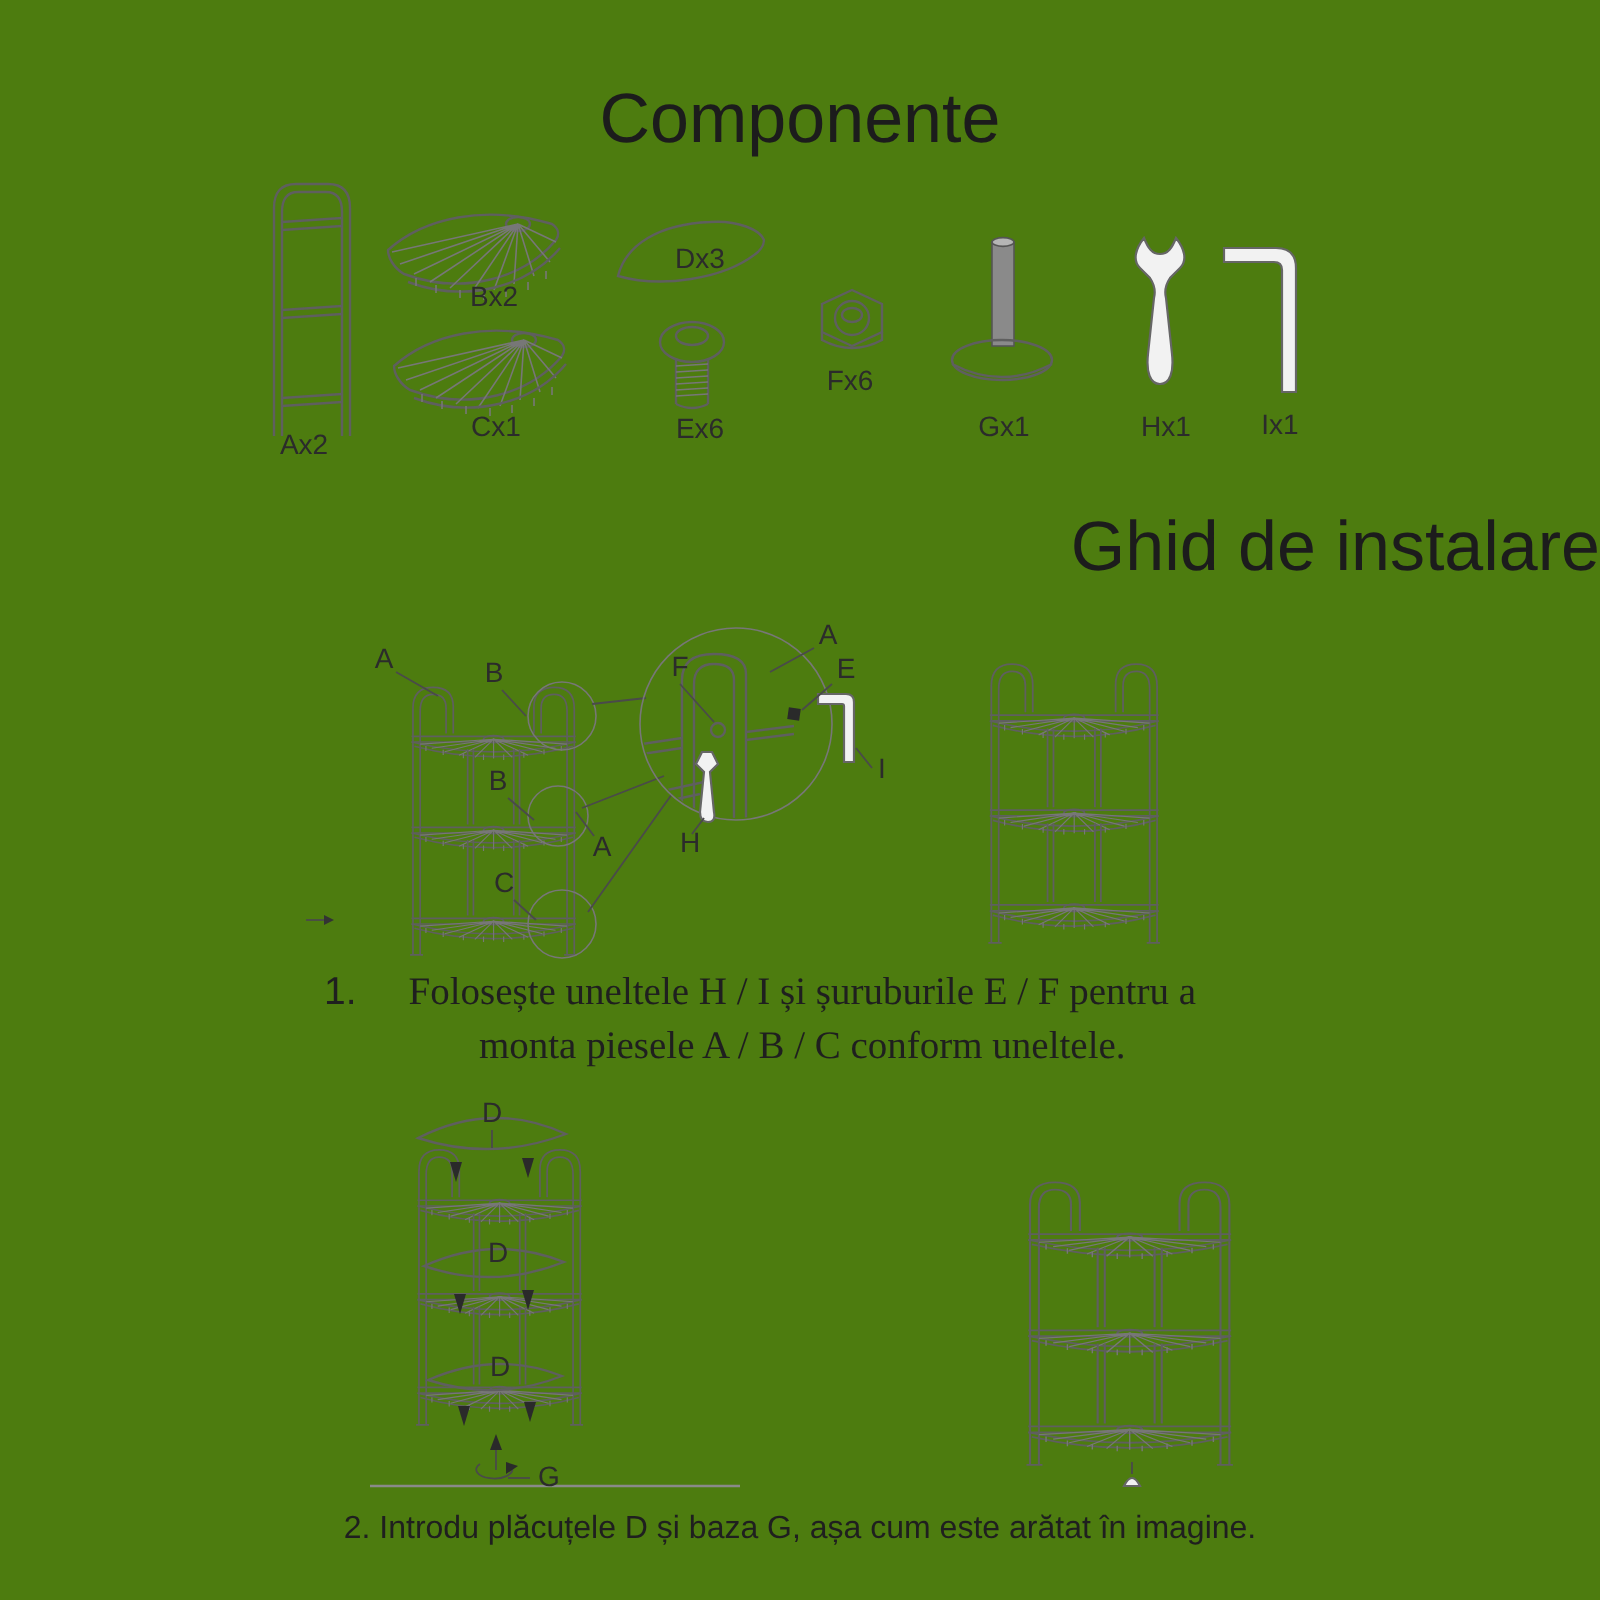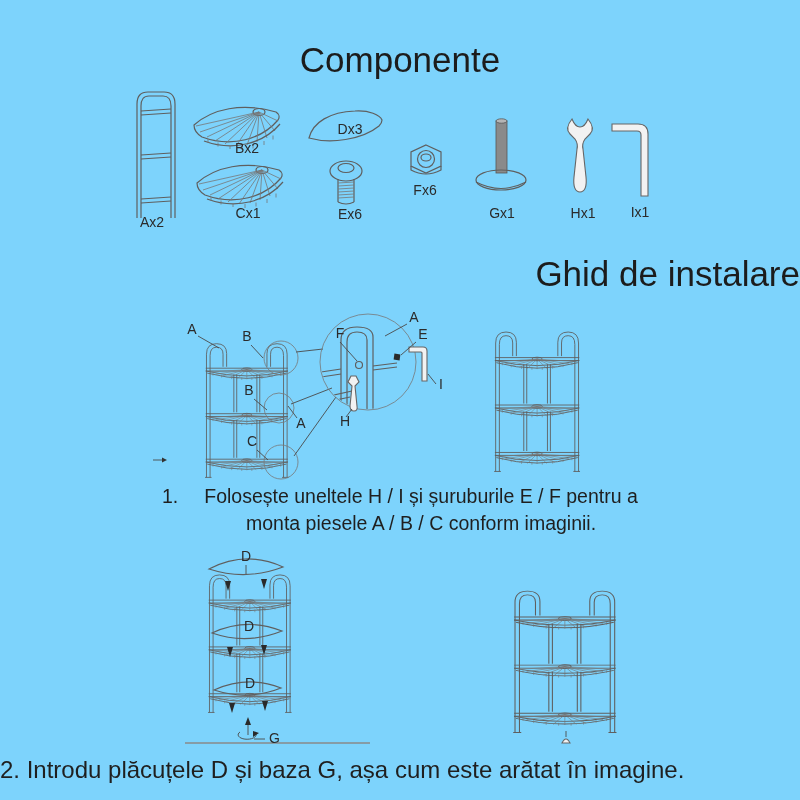--- a/index.html
+++ b/index.html
@@ -1,38 +1,38 @@
 <!DOCTYPE html>
 <html><head>
 <meta charset="utf-8">
 <style>
   html,body{margin:0;padding:0;background:#fff;}
-  .page{position:relative;width:800px;height:800px;background:#7dd3fc;overflow:hidden;
+  .page{position:relative;width:800px;height:800px;background:#4d7c0f;overflow:hidden;
         font-family:"Liberation Sans",sans-serif;color:#1f1f1f;}
   .title{position:absolute;left:0;right:0;text-align:center;margin:0;
          font-weight:400;font-size:35px;letter-spacing:0;color:#1c1c1c;}
   .t1{top:40px;}
   .t2{top:254px;text-align:right;}
   svg.layer{position:absolute;left:0;}
   .comp-svg{top:85px;}
   .s1-svg{top:300px;}
   .s2-svg{top:545px;}
   svg text{font-family:"Liberation Sans",sans-serif;fill:#2b2b2b;}
   .plabel{font-size:14px;}
   .dlabel{font-size:14px;}
   .ln{stroke:#5f5f5f;stroke-width:1.2;fill:none;}
   .thin{stroke:#777;stroke-width:0.8;fill:none;}
   .tool{fill:#f2f2f2;stroke:#666;stroke-width:1.1;}
   .leader{stroke:#4a4a4a;stroke-width:0.9;fill:none;}
   .step1-text{position:absolute;top:483px;left:162px;display:flex;
               font-size:19.5px;line-height:27px;color:#1f1f1f;}
   .step1-text .num{margin-right:26px;}
-  .step1-text .body{text-align:center;}
+  .step1-text .body{text-align:center;font-family:Liberation Serif, serif;}
   .step2-text{position:absolute;top:756px;left:0;right:0;
-              text-align:left;font-size:24px;color:#1f1f1f;}
+              text-align:center;font-size:16px;color:#1f1f1f;}
 </style>
 </head>
 <body>
 
 <div class="page">
 
   <svg width="0" height="0" style="position:absolute" aria-hidden="true">
     <defs>
       <g id="tier" class="ln">
         <line x1="8" y1="-6" x2="122" y2="-6"></line>
@@ -186,21 +186,21 @@
 
     <g>
       <use href="#shelf" transform="translate(489,24) scale(0.74,0.73)"></use>
     </g>
   </svg>
 
   <div class="step1-text">
     <span class="num">1.</span>
     <span class="body">
       <span>Folosește uneltele H / I și șuruburile E / F pentru a</span><br>
-      <span>monta piesele A / B / C conform imaginii.</span>
+      <span>monta piesele A / B / C conform uneltele.</span>
     </span>
   </div>
 
   <svg class="layer s2-svg" width="800" height="210" viewBox="0 0 800 210">
 
     <g>
       <use href="#shelf" transform="translate(203,22) scale(0.72,0.72)"></use>
 
       <path class="ln" d="M209,24 Q246,5 283,22 Q246,36 209,24 Z"></path>
       <path class="leader" d="M246,20 L246,29"></path>

